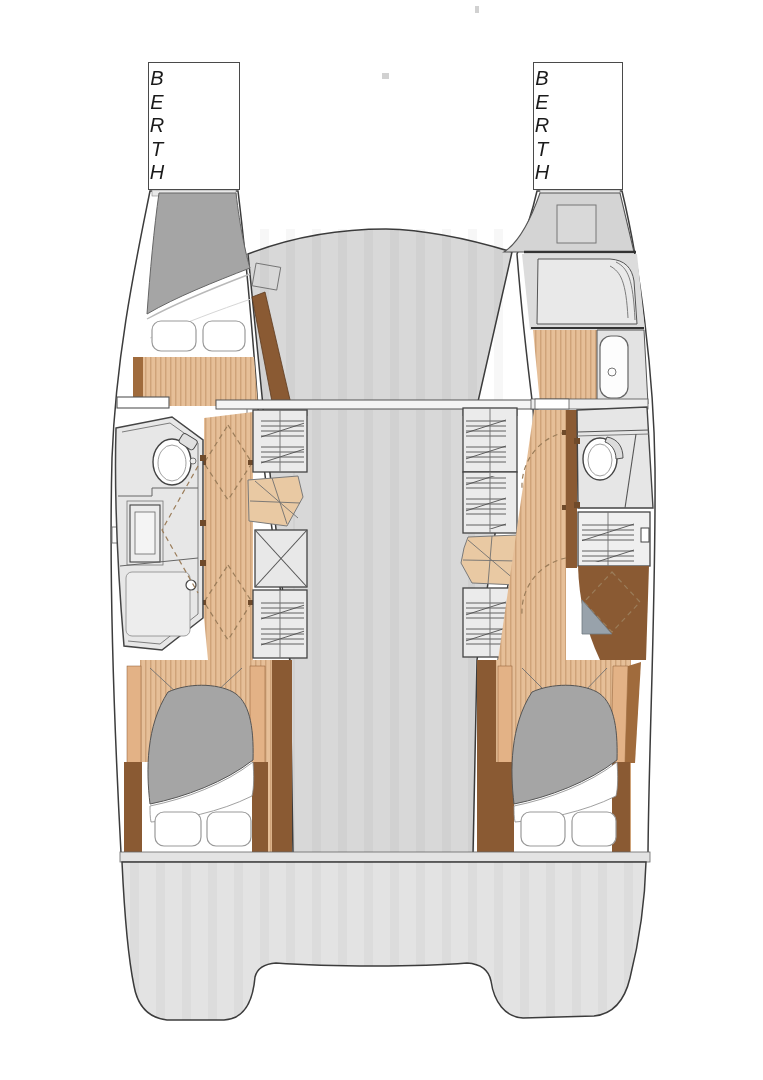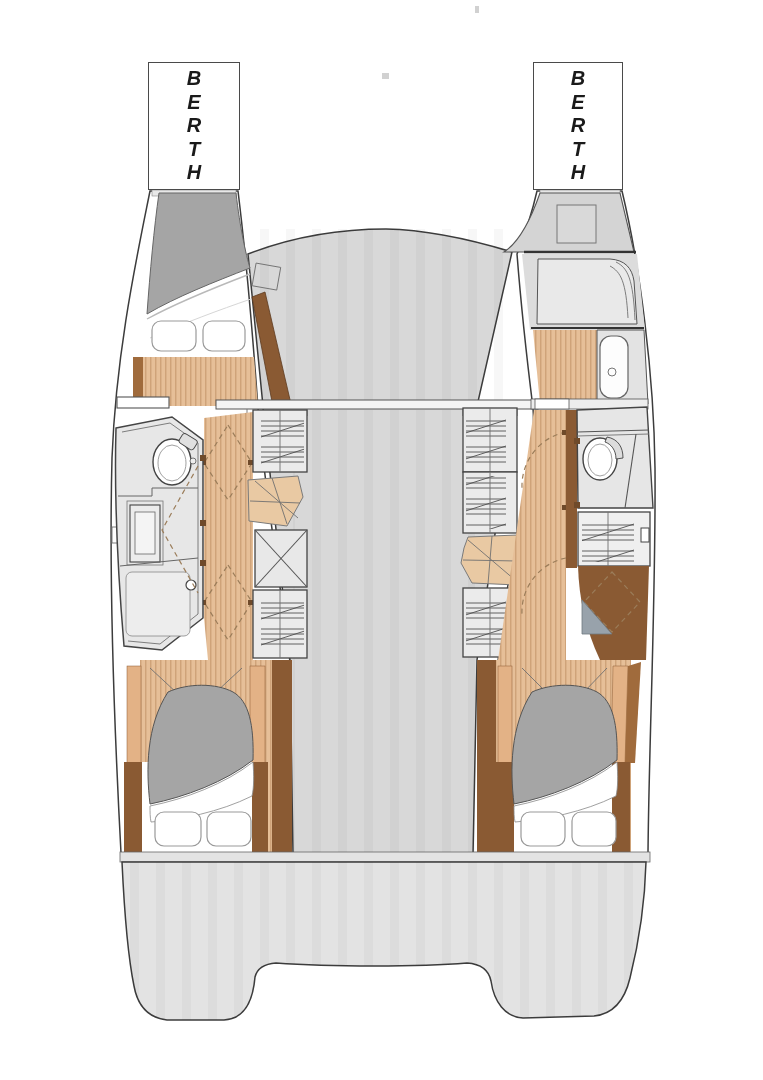--- a/index.html
+++ b/index.html
@@ -8,21 +8,21 @@
     --duvet-gray:#a5a5a5; --wood-base:#e6bf98; --wood-stripe:#cfa379;
     --stairs-tan:#e9c9a3; --walnut-dark:#8a5a33; --walnut-mid:#a06b3c;
     --tan-column:#e3b286; --dash-brown:#9b7d5a; --hatch-line:#4f4f4f;
     --berth-border:#4a4a4a; --page-bg:#ffffff;
   }
   html,body{margin:0;padding:0;background:var(--page-bg);}
   #stage{position:relative;width:763px;height:1080px;overflow:hidden;
          font-family:"Liberation Sans",sans-serif;}
   #plan{position:absolute;left:0;top:0;}
   .berth-box{position:absolute;background:#fff;border:1.5px solid var(--berth-border);
-    display:flex;align-items:center;justify-content:center;box-sizing:border-box;font-weight:bold;}
+    display:flex;align-items:center;justify-content:flex-start;box-sizing:border-box;}
   .berth-box.port{left:148px;top:62px;width:92px;height:128px;}
   .berth-box.stbd{left:533px;top:62px;width:90px;height:128px;}
   .berth-label{width:16px;word-break:break-all;text-align:center;
     font-size:20px;line-height:23.5px;font-style:italic;color:#1a1a1a;}
   .faint-mark{position:absolute;background:#9a9a9a;opacity:.45;}
   .faint-mark.m1{left:382px;top:73px;width:7px;height:6px;}
   .faint-mark.m2{left:475px;top:6px;width:4px;height:7px;}
   
   .f-hull{fill:var(--hull-white);} .f-deck{fill:var(--deck-gray);}
   .f-stern{fill:var(--stern-gray);} .f-room{fill:var(--room-gray);}

